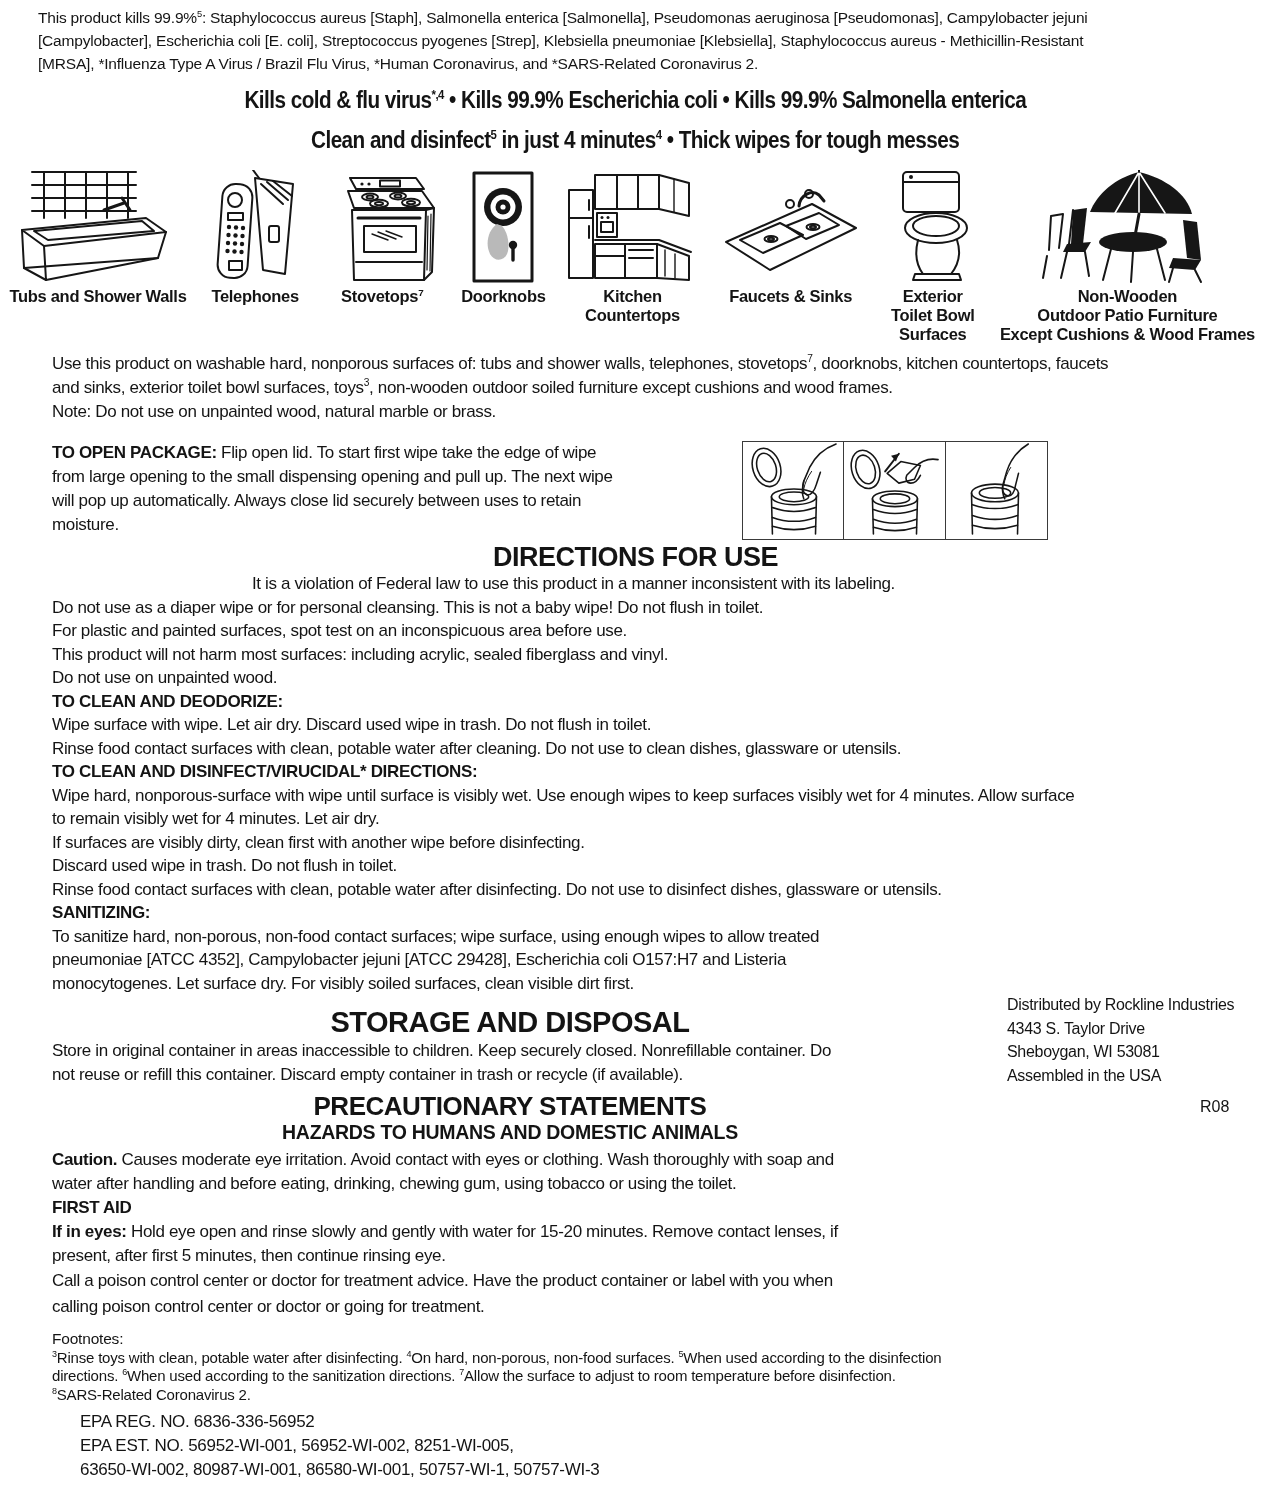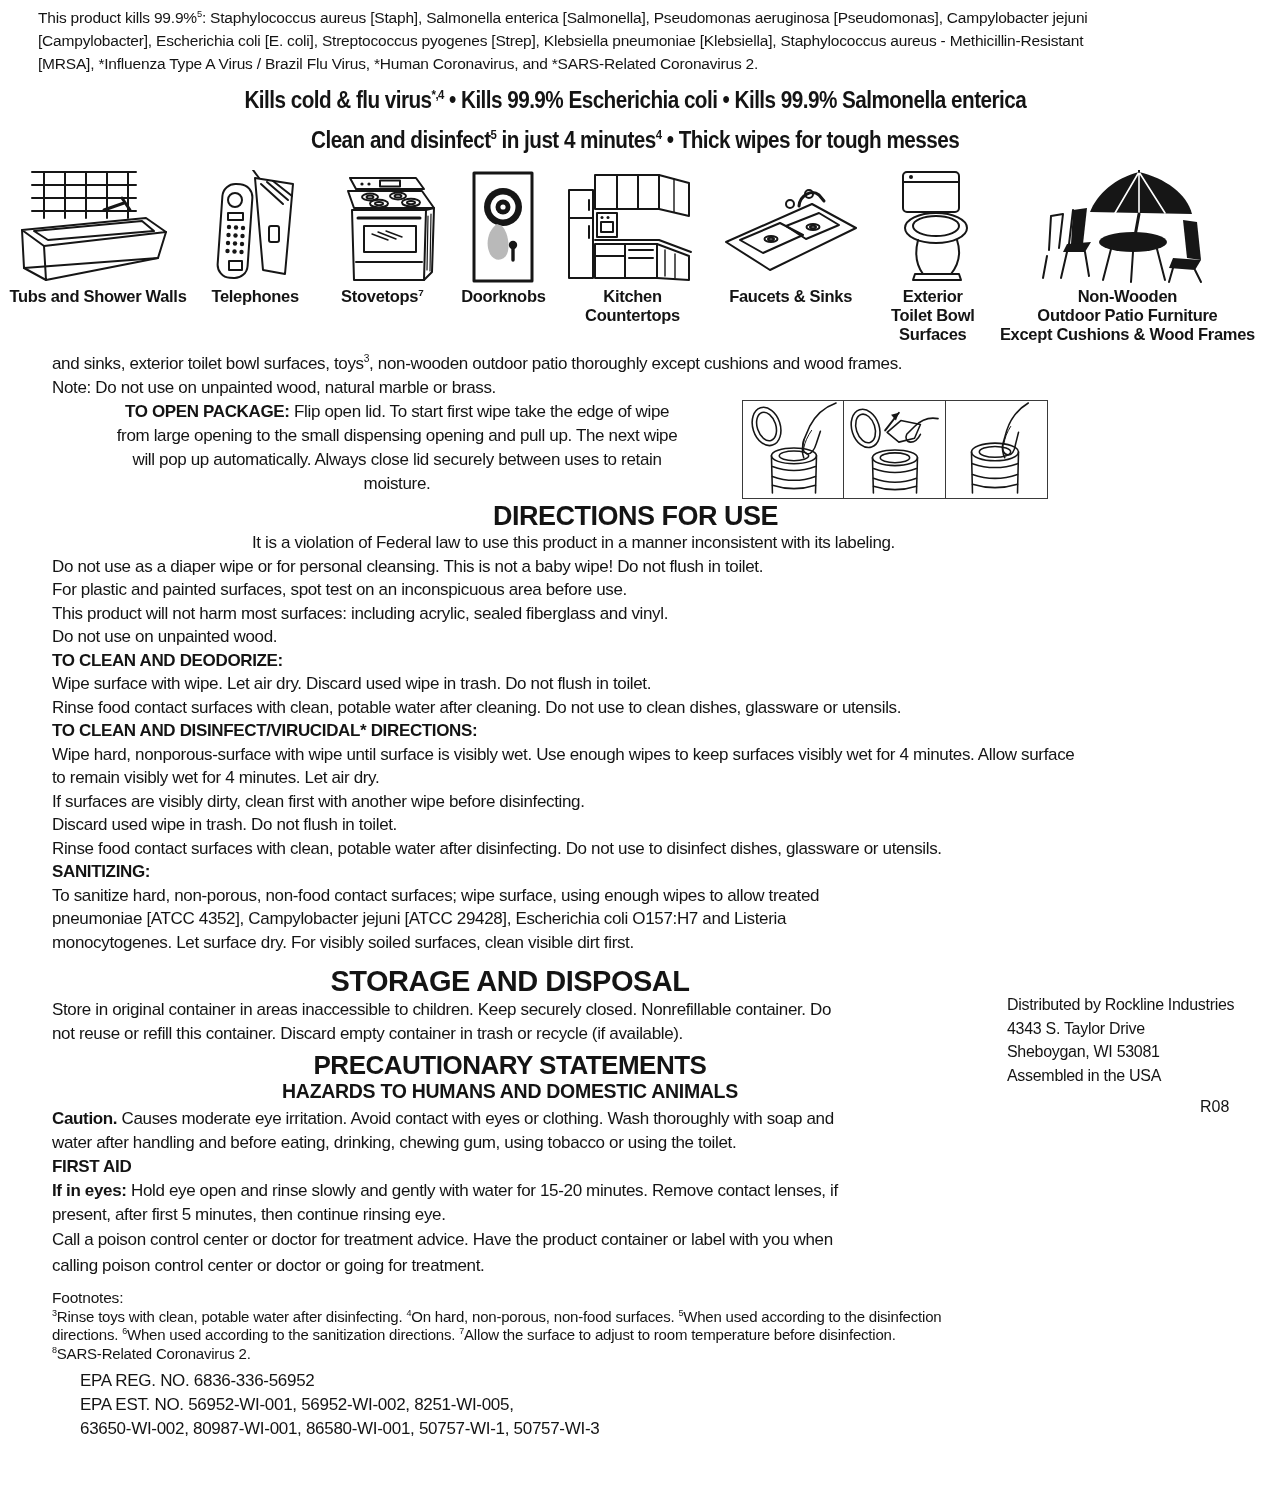--- a/index.html
+++ b/index.html
@@ -24,21 +24,21 @@
   .cell{display:flex;flex-direction:column;align-items:center;}
   .icon-box{height:114px;display:flex;align-items:flex-end;justify-content:center;}
   .caption{font-weight:bold;font-size:16.5px;line-height:19px;text-align:center;
     letter-spacing:-0.3px;margin-top:3px;}
   .icon-box svg{display:block;}
   .icon-stroke{stroke:#161616;fill:none;stroke-width:2;stroke-linecap:round;stroke-linejoin:round;}
 
   .body-text{font-size:17px;line-height:24px;letter-spacing:-0.35px;}
   .usage{margin-top:8px;padding-left:52px;}
 
-  .open-row{display:flex;margin-top:0;padding-left:52px;align-items:flex-start;text-align:center;}
+  .open-row{display:flex;margin-top:17px;padding-left:52px;align-items:flex-start;}
   .open-para{width:690px;}
   .illus{display:flex;}
   .panel{width:101px;height:97px;border:1.6px solid #3a3a3a;margin-left:-1.6px;background:#fff;}
   .panel:first-child{margin-left:0;}
   .panel svg{display:block;}
 
   .sec-title{font-weight:bold;text-align:center;letter-spacing:-0.5px;}
   .dir-title{font-size:27px;line-height:30px;margin-top:2px;}
   .dir-lines{padding-left:52px;}
   .dir-lines .ln{line-height:23.5px;}
@@ -278,21 +278,22 @@
     </div>
     <div class="caption">
         <div class="ln"><span>Non-Wooden</span></div>
         <div class="ln"><span>Outdoor Patio Furniture</span></div>
         <div class="ln"><span>Except Cushions &amp; Wood Frames</span></div>
       </div>
   </div>
 </div>
 
 <div class="usage body-text">
-    <div class="ln"><span>and sinks, exterior toilet bowl surfaces, toys</span><sup>3</sup><span>, non-wooden outdoor patio thoroughly except cushions and wood frames.</span></div>
+    <div class="ln"><span>Use this product on washable hard, nonporous surfaces of: tubs and shower walls, telephones, stovetops</span><sup>7</sup><span>, doorknobs, kitchen countertops, faucets</span></div>
+    <div class="ln"><span>and sinks, exterior toilet bowl surfaces, toys</span><sup>3</sup><span>, non-wooden outdoor soiled furniture except cushions and wood frames.</span></div>
     <div class="ln"><span>Note: Do not use on unpainted wood, natural marble or brass.</span></div>
   </div>
 
 <div class="open-row">
   <div class="open-para body-text">
       <div class="ln"><b>TO OPEN PACKAGE:</b><span> Flip open lid. To start first wipe take the edge of wipe</span></div>
       <div class="ln"><span>from large opening to the small dispensing opening and pull up. The next wipe</span></div>
       <div class="ln"><span>will pop up automatically. Always close lid securely between uses to retain</span></div>
       <div class="ln"><span>moisture.</span></div>
     </div>

